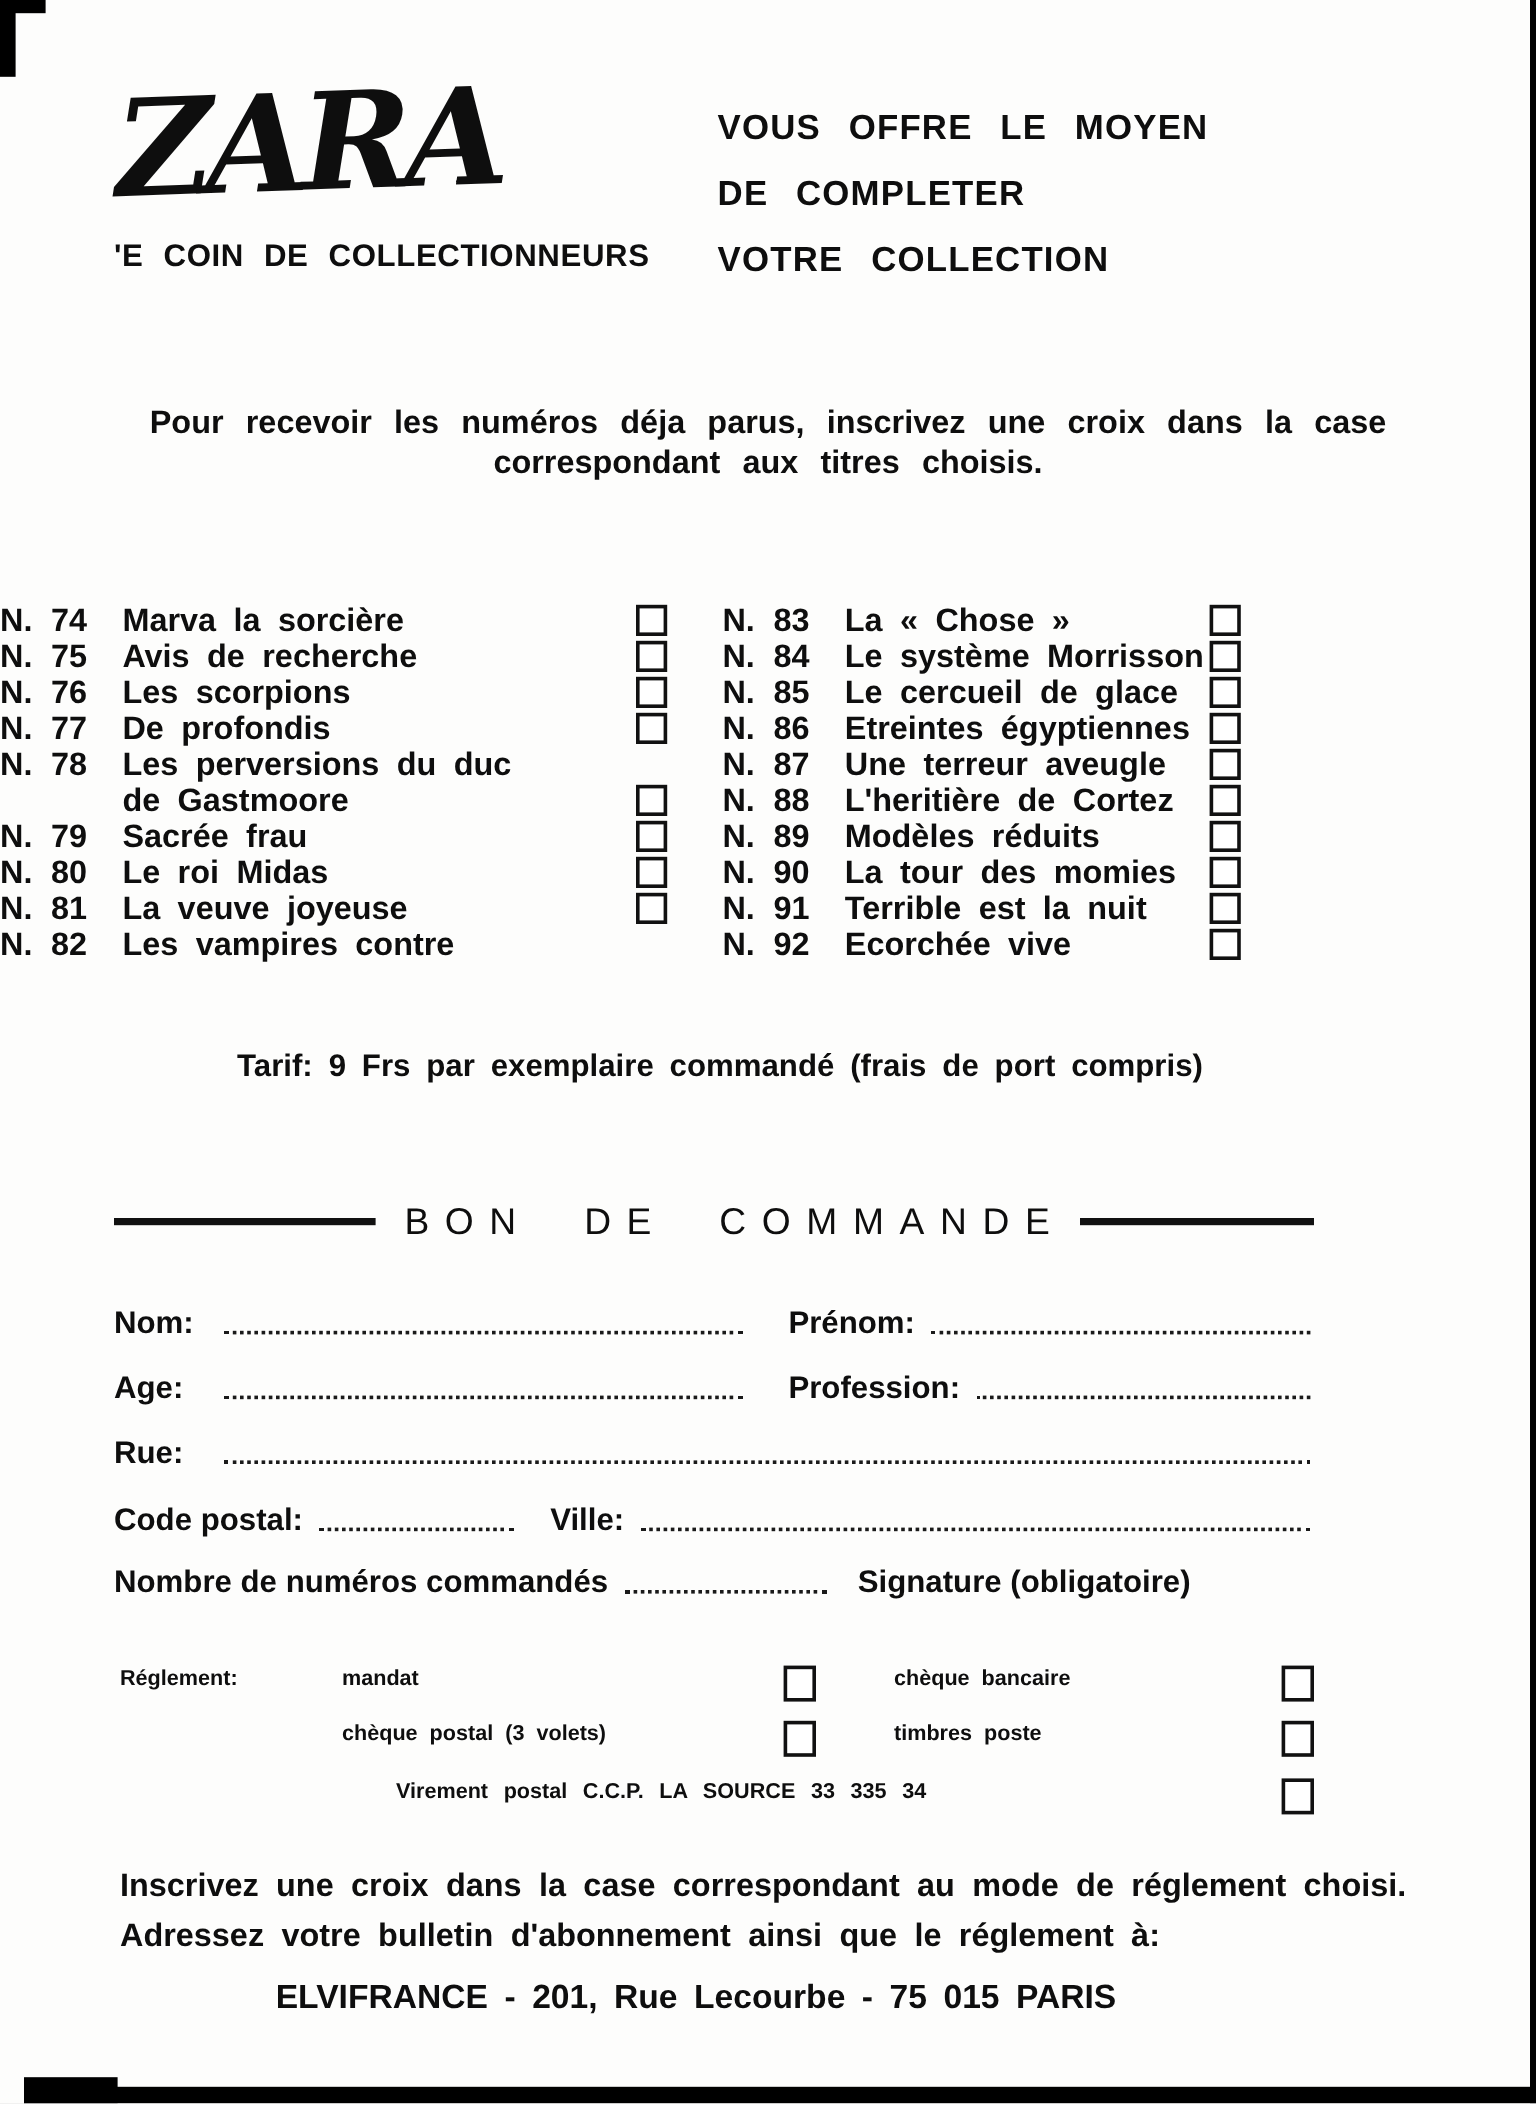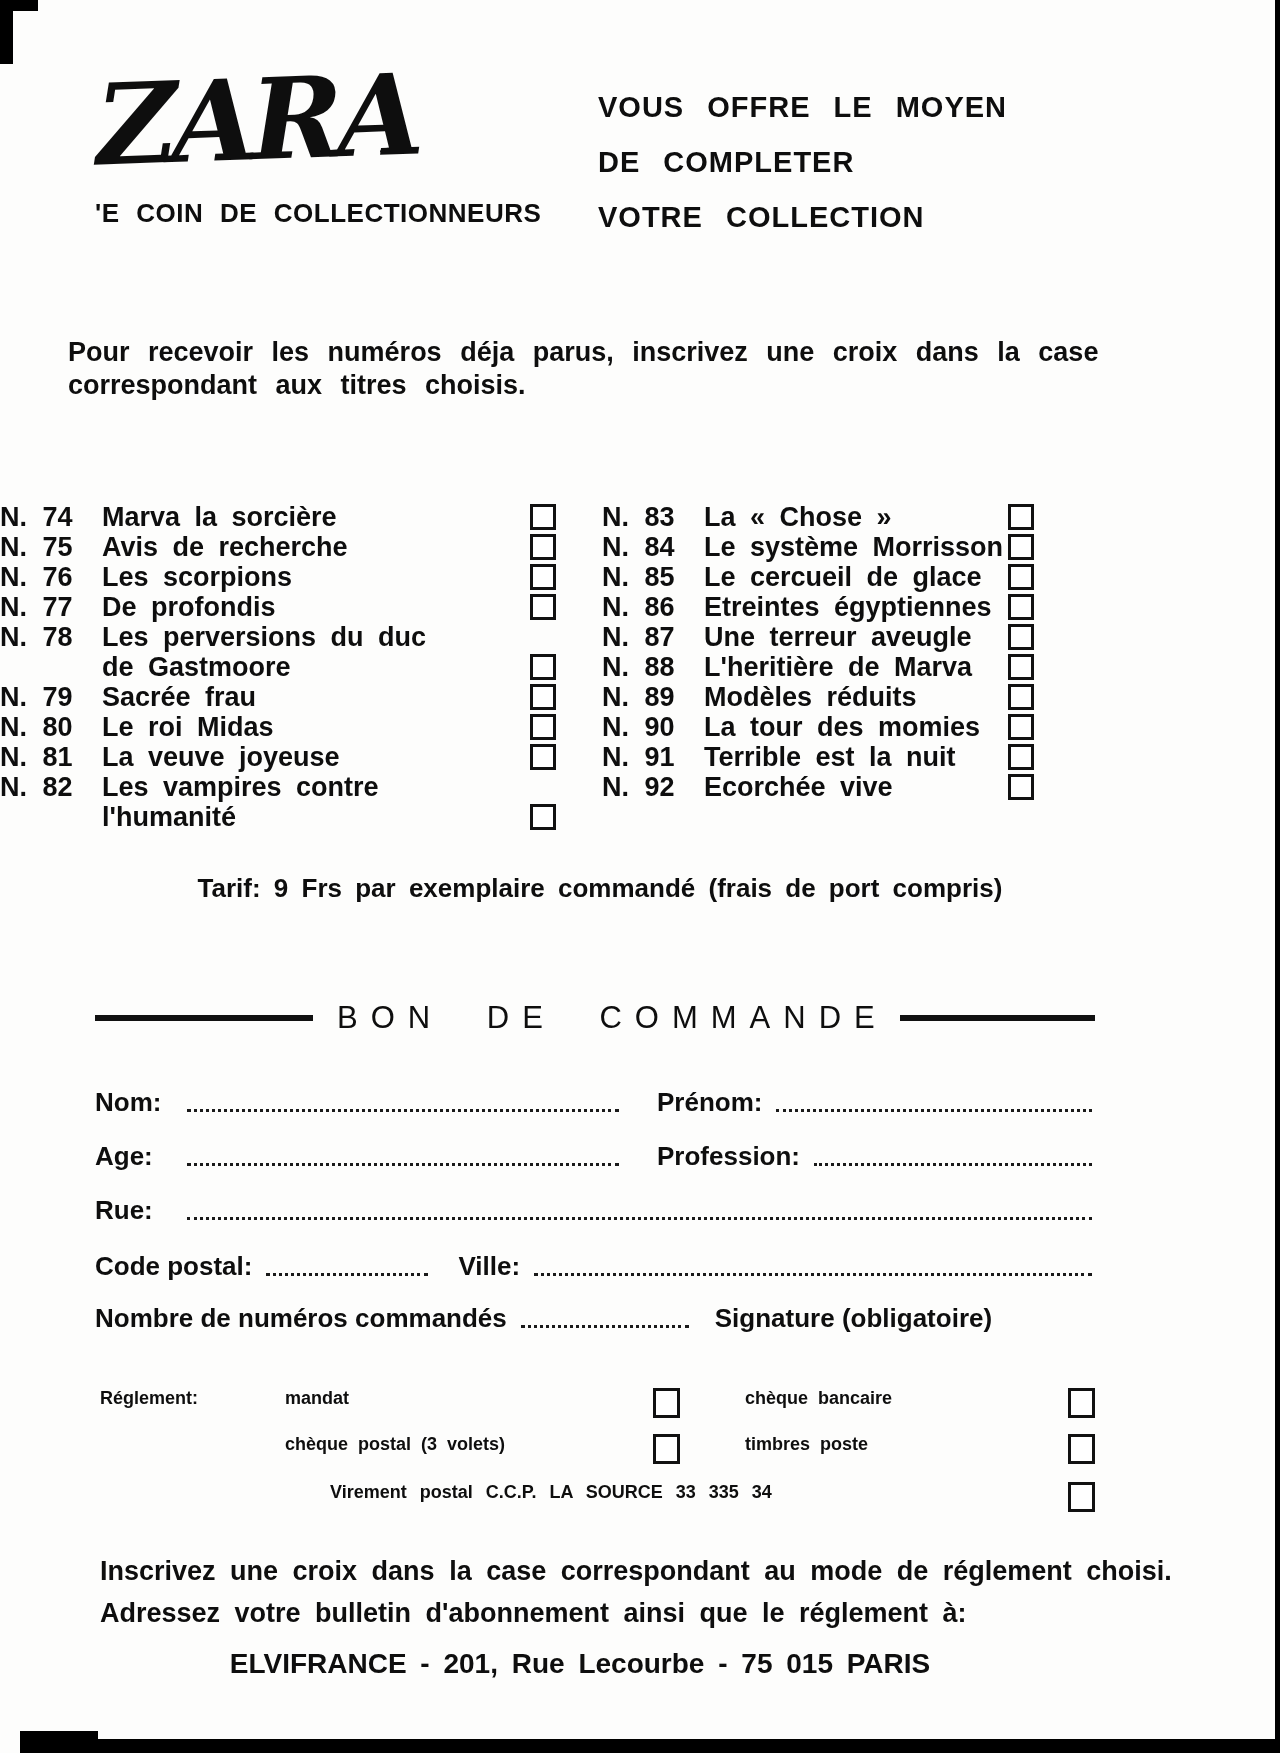--- a/index.html
+++ b/index.html
@@ -16,21 +16,21 @@
   .speck{left:380px;top:148px;width:13px;height:5px;border-radius:50%;transform:rotate(-8deg);}
 
   
   .logo{position:absolute;left:96px;top:64px;font-family:"DejaVu Serif",serif;font-weight:bold;
         font-style:italic;font-size:112px;line-height:1;letter-spacing:-7px;transform:rotate(-2deg);}
   .tagline{position:absolute;left:95px;top:198px;font-size:26px;font-weight:700;
            letter-spacing:.5px;word-spacing:9px;white-space:nowrap;}
   .offer{position:absolute;left:598px;top:80px;font-size:29px;font-weight:700;
          letter-spacing:1px;word-spacing:14px;line-height:55px;white-space:nowrap;}
 
-  .intro{position:absolute;top:336px;left:68px;right:50px;text-align:left;
+  .intro{position:absolute;top:336px;left:50px;right:50px;text-align:center;
          font-size:27px;font-weight:600;word-spacing:11px;line-height:33px;}
 
   
   .catalog{position:absolute;top:502px;left:0;right:0;font-size:27px;font-weight:700;}
   .cat-row{display:flex;height:30px;align-items:center;}
   .cat-cell{display:flex;align-items:center;height:30px;}
   .cat-cell.left{width:556px;}
   .cat-cell.right{margin-left:46px;width:432px;}
   .cat-num{flex:0 0 102px;word-spacing:8px;}
   .cat-title{flex:1;word-spacing:7px;white-space:nowrap;}
@@ -169,21 +169,21 @@
         </div>
       </div>
       <div class="cat-row">
         <div class="cat-cell left">
           <span class="cat-num"></span>
           <span class="cat-title">de Gastmoore</span>
           <span class="cat-box"></span>
         </div>
         <div class="cat-cell right">
           <span class="cat-num">N. 88</span>
-          <span class="cat-title">L'heritière de Marva</span>
+          <span class="cat-title">L'heritière de Cortez</span>
           <span class="cat-box"></span>
         </div>
       </div>
       <div class="cat-row">
         <div class="cat-cell left">
           <span class="cat-num">N. 79</span>
           <span class="cat-title">Sacrée frau</span>
           <span class="cat-box"></span>
         </div>
         <div class="cat-cell right">
@@ -220,28 +220,20 @@
         <div class="cat-cell left">
           <span class="cat-num">N. 82</span>
           <span class="cat-title">Les vampires contre</span>
           <span class="cat-box hidden"></span>
         </div>
         <div class="cat-cell right">
           <span class="cat-num">N. 92</span>
           <span class="cat-title">Ecorchée vive</span>
           <span class="cat-box"></span>
         </div>
-      </div>
-      <div class="cat-row">
-        <div class="cat-cell left">
-          <span class="cat-num"></span>
-          <span class="cat-title">l'humanité</span>
-          <span class="cat-box"></span>
-        </div>
-        <div class="cat-cell right"></div>
       </div>
     </div>
 
   <div class="tarif">Tarif: 9 Frs par exemplaire commandé (frais de port compris)</div>
 
   <div class="bon-header">
     <span class="bon-rule l"></span>
     <span class="bon-title">BON DE COMMANDE</span>
     <span class="bon-rule r"></span>
   </div>

